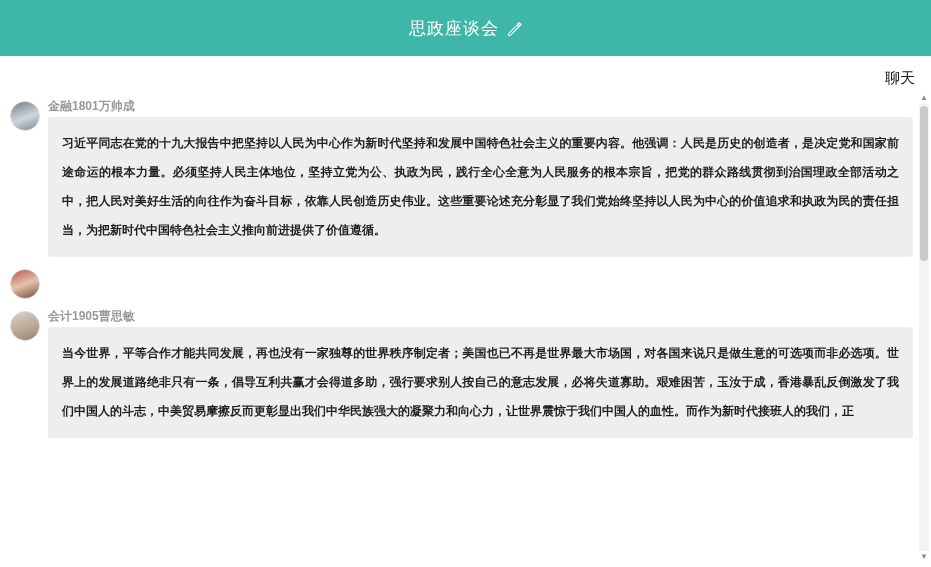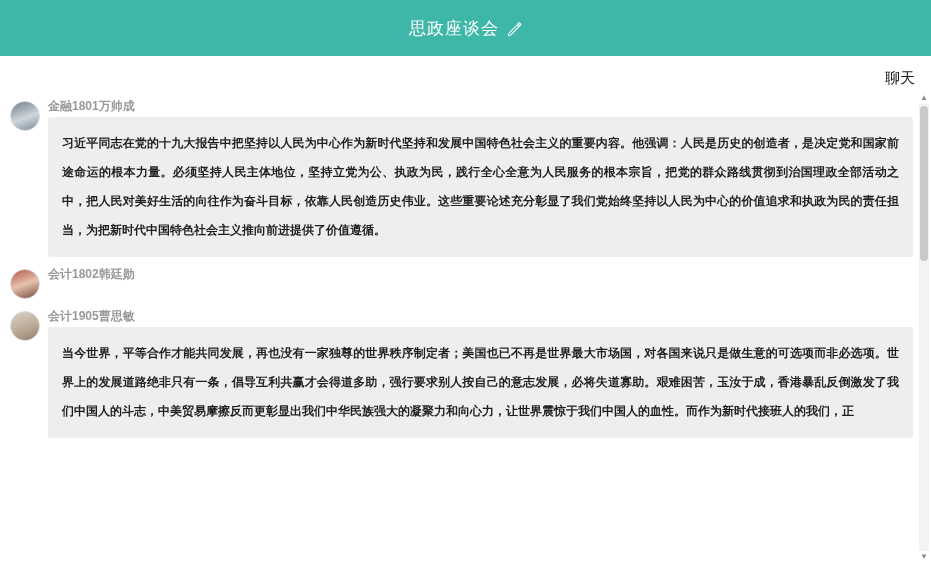--- a/index.html
+++ b/index.html
@@ -218,21 +218,20 @@
         <div class="sender">金融1801万帅成</div>
         <div class="bubble">习近平同志在党的十九大报告中把坚持以人民为中心作为新时代坚持和发展中国特色社会主义的重要内容。他强调：人民是历史的创造者，是决定党和国家前途命运的根本力量。必须坚持人民主体地位，坚持立党为公、执政为民，践行全心全意为人民服务的根本宗旨，把党的群众路线贯彻到治国理政全部活动之中，把人民对美好生活的向往作为奋斗目标，依靠人民创造历史伟业。这些重要论述充分彰显了我们党始终坚持以人民为中心的价值追求和执政为民的责任担当，为把新时代中国特色社会主义推向前进提供了价值遵循。</div>
       </div>
     </div>
 
     <div class="msg">
       <div class="avatar av2">
           <span class="face"></span>
         </div>
       <div class="bubble-wrap">
-        <div class="sender">会计1802韩廷勋</div>
       </div>
     </div>
 
     <div class="msg">
       <div class="avatar av3">
           <span class="face"></span>
         </div>
       <div class="bubble-wrap">
         <div class="sender">会计1905曹思敏</div>
         <div class="bubble">当今世界，平等合作才能共同发展，再也没有一家独尊的世界秩序制定者；美国也已不再是世界最大市场国，对各国来说只是做生意的可选项而非必选项。世界上的发展道路绝非只有一条，倡导互利共赢才会得道多助，强行要求别人按自己的意志发展，必将失道寡助。艰难困苦，玉汝于成，香港暴乱反倒激发了我们中国人的斗志，中美贸易摩擦反而更彰显出我们中华民族强大的凝聚力和向心力，让世界震惊于我们中国人的血性。而作为新时代接班人的我们，正</div>

